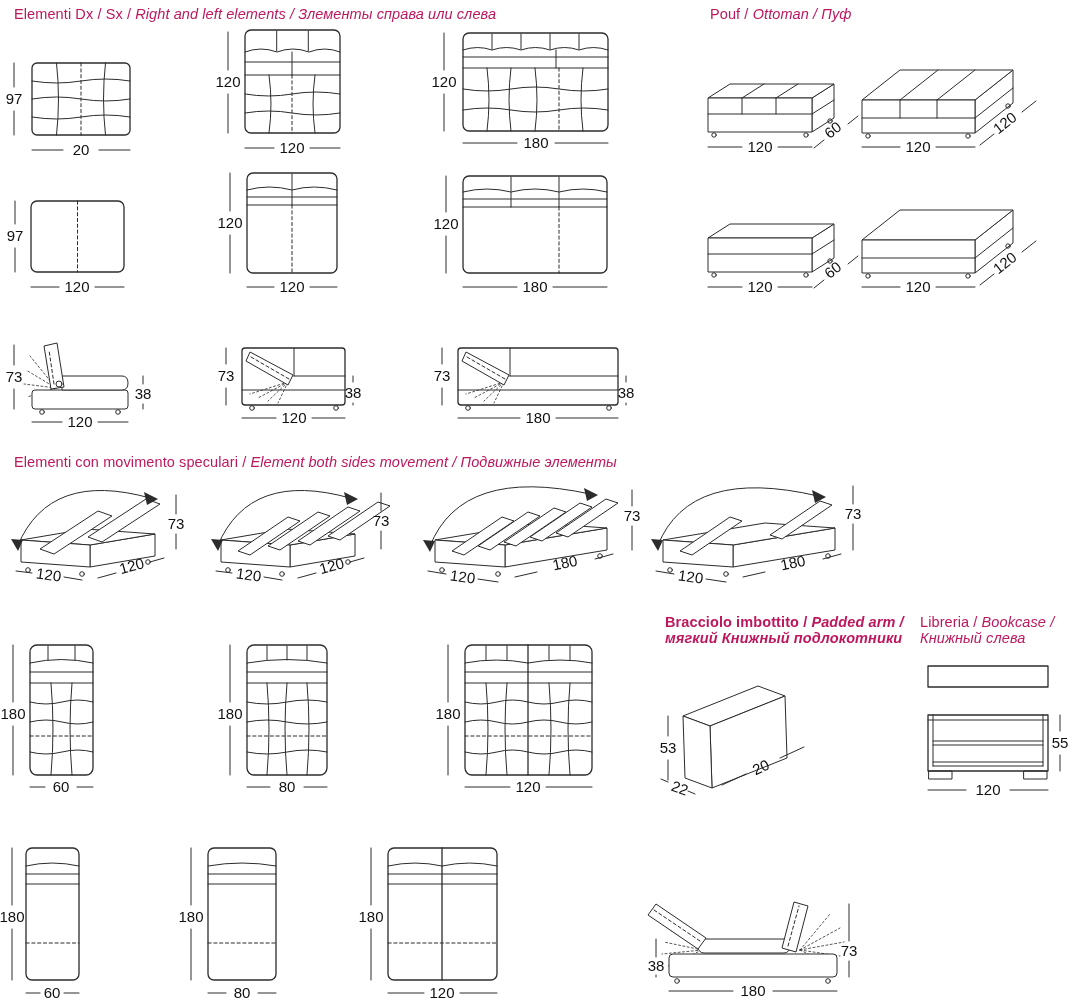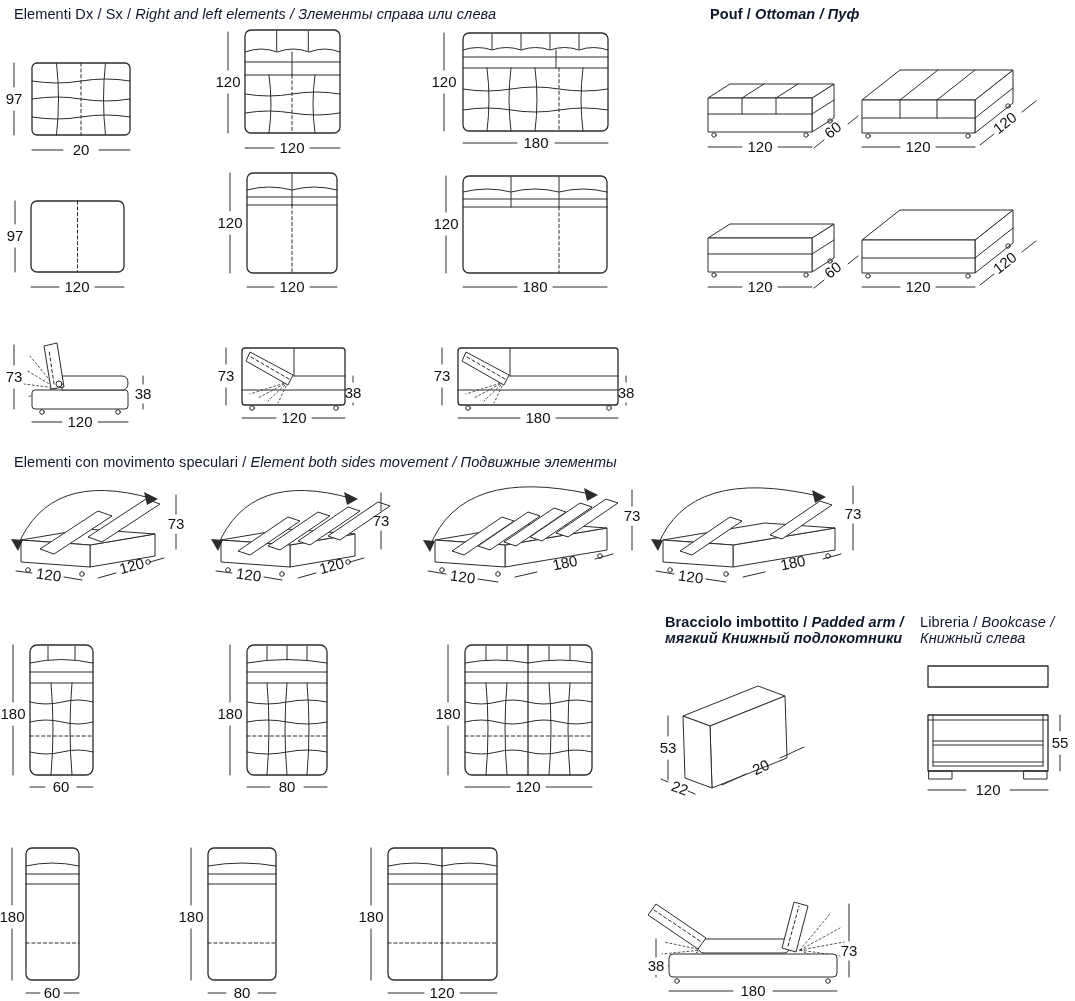--- a/index.html
+++ b/index.html
@@ -1,35 +1,35 @@
 <!DOCTYPE html>
 <html><head>
 <meta charset="utf-8">
 <style>
   html,body{margin:0;padding:0;background:#fff;}
   .sheet{position:relative;width:1075px;height:1001px;background:#fff;overflow:hidden;
          font-family:"Liberation Sans",sans-serif;color:#111;}
-  .hd{position:absolute;font-size:14.5px;letter-spacing:.1px;white-space:nowrap;color:#0f172a;}
+  .hd{position:absolute;font-size:14.5px;letter-spacing:.1px;white-space:nowrap;color:#be185d;}
   .hd .it{font-style:italic;}
   svg{position:absolute;left:0;top:0;}
   .s{fill:none;stroke:#2c2c2c;stroke-width:1;stroke-linecap:round;stroke-linejoin:round;}
   .sb{stroke-width:1.3;}
   .w{fill:#fff;stroke:#2c2c2c;stroke-width:1;stroke-linejoin:round;}
   .d{stroke-dasharray:3.2 2.6;}
   .r{stroke-width:.8;stroke-dasharray:2 2.4;}
   .a{fill:#2c2c2c;stroke:none;}
   text.n{font-family:"Liberation Sans",sans-serif;font-size:15px;fill:#101010;text-anchor:middle;}
 </style>
 </head>
 <body>
 
 <div class="sheet">
 
   <div class="hd" style="left:14px;top:6px;"><span>Elementi Dx / Sx / </span><span class="it">Right and left elements / Злементы справа или слева</span></div>
-  <div class="hd" style="left:710px;top:6px;font-weight:bold;"><span>Pouf / </span><span class="it">Ottoman / Пуф</span></div>
+  <div class="hd" style="left:710px;top:6px;"><span>Pouf / </span><span class="it">Ottoman / Пуф</span></div>
   <div class="hd" style="left:14px;top:454px;"><span>Elementi con movimento speculari / </span><span class="it">Element both sides movement / Подвижные элементы</span></div>
   <div class="hd" style="left:665px;top:614px;font-weight:bold;"><span>Bracciolo imbottito / </span><span class="it">Padded arm /</span><br><span class="it">мягкий Книжный подлокотники</span></div>
   <div class="hd" style="left:920px;top:614px;"><span>Libreria / </span><span class="it">Bookcase /</span><br><span class="it">Книжный слева</span></div>
 
   <svg width="1075" height="1001" viewBox="0 0 1075 1001">
 
     <g>
       <rect class="s sb" x="32" y="63" width="98" height="72" rx="5"></rect>
       <path class="s" d="M56.5,63 q4,36 0,72"></path>
         <path class="s" d="M105.5,63 q-4,36 0,72"></path>

